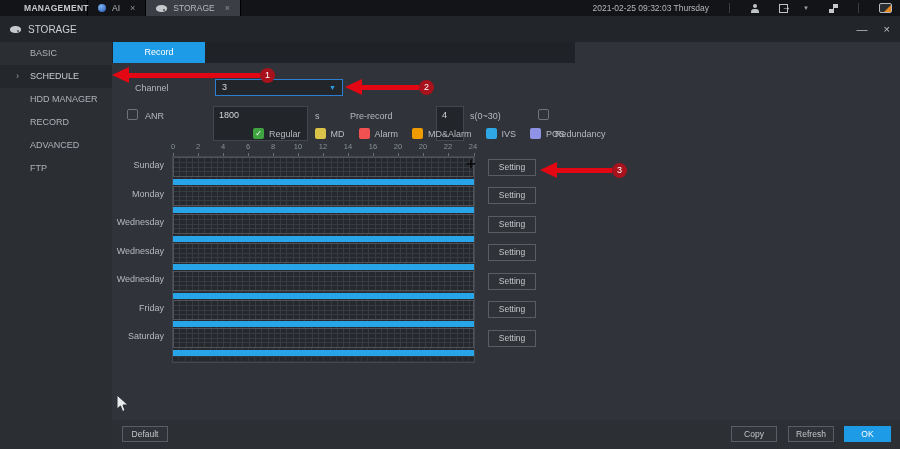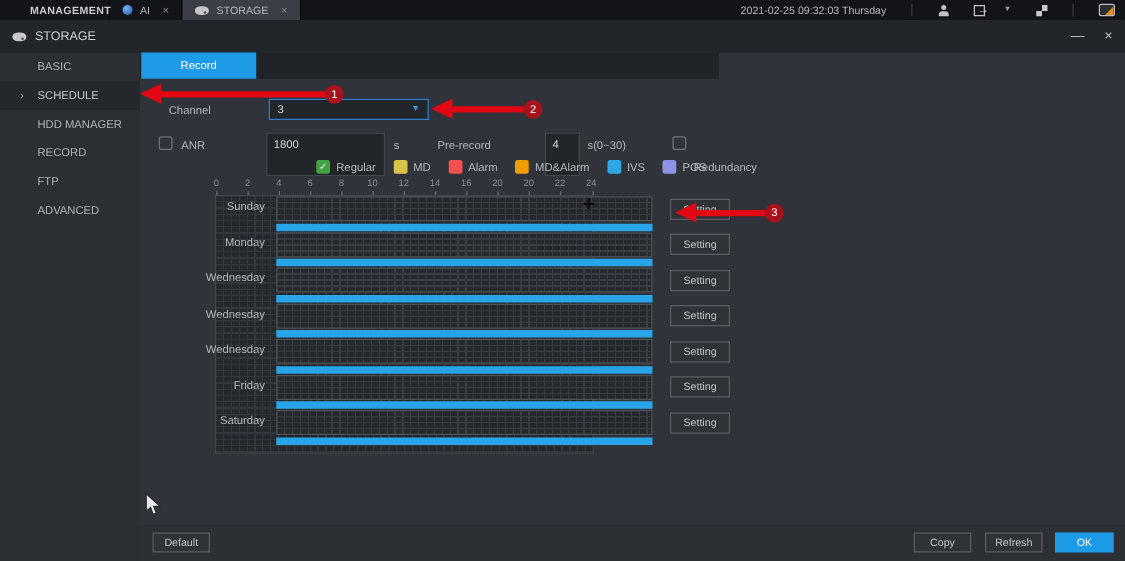--- a/index.html
+++ b/index.html
@@ -71,21 +71,21 @@
 
   .hours { position:absolute; left:61px; top:100px; width:301px; height:10px; }
   .hours span { position:absolute; transform:translateX(-50%); font-size:7.5px; color:#8b9097; }
   .ticks { position:absolute; left:61px; top:111px; width:302px; height:4px; }
   .ticks i { position:absolute; width:1px; height:4px; background:#6a6f76; }
 
   .gridbox { position:absolute; left:60px; top:114px; width:303px; height:207px; border:1px solid #44484e;
              background-color:#25282d;
              background-image:repeating-linear-gradient(to right, transparent 0 5.3px, #33373d 5.3px 6.3px),
                               repeating-linear-gradient(to bottom, transparent 0 4px, #33373d 4px 5px); }
-  .day-row { position:absolute; left:61px; width:301px; height:28px;margin-left:48px; }
+  .day-row { position:absolute; left:61px; width:301px; height:28px; }
   .band { position:absolute; left:0; top:0; width:301px; height:20px; border:1px solid #50545a;
           background-color:#25282d;
           background-image:repeating-linear-gradient(to right, transparent 0 5.3px, #383c42 5.3px 6.3px),
                            repeating-linear-gradient(to bottom, transparent 0 3.8px, #383c42 3.8px 4.8px); }
   .day-bar { position:absolute; top:21.5px; height:6px; }
   .day-label { position:absolute; left:-61px; top:3px; width:52px; text-align:right; color:#b5b8bd; font-size:9px; }
   .btn { border:1px solid #5a5e64; background:#2f3237; color:#c3c6ca; font-size:8.5px;
          text-align:center; font-family:inherit; }
   .day-setting { position:absolute; left:315px; top:1.5px; width:48px; height:17px; line-height:15px; }
 
@@ -151,22 +151,22 @@
 </div>
 
 <div class="sidebar">
   <div class="side-item">BASIC</div>
   <div class="side-item selected">
     <span class="chev">›</span>
     <span>SCHEDULE</span>
   </div>
   <div class="side-item">HDD MANAGER</div>
   <div class="side-item">RECORD</div>
+  <div class="side-item">ADVANCED</div>
   <div class="side-item">FTP</div>
-  <div class="side-item">ADVANCED</div>
 </div>
 
 <div class="main">
   <div class="tabstrip">
     <div class="tab record">Record</div>
   </div>
 
   <span class="lbl" style="left:23px; top:41px;">Channel</span>
   <div class="dropdown">
     <span>3</span>

